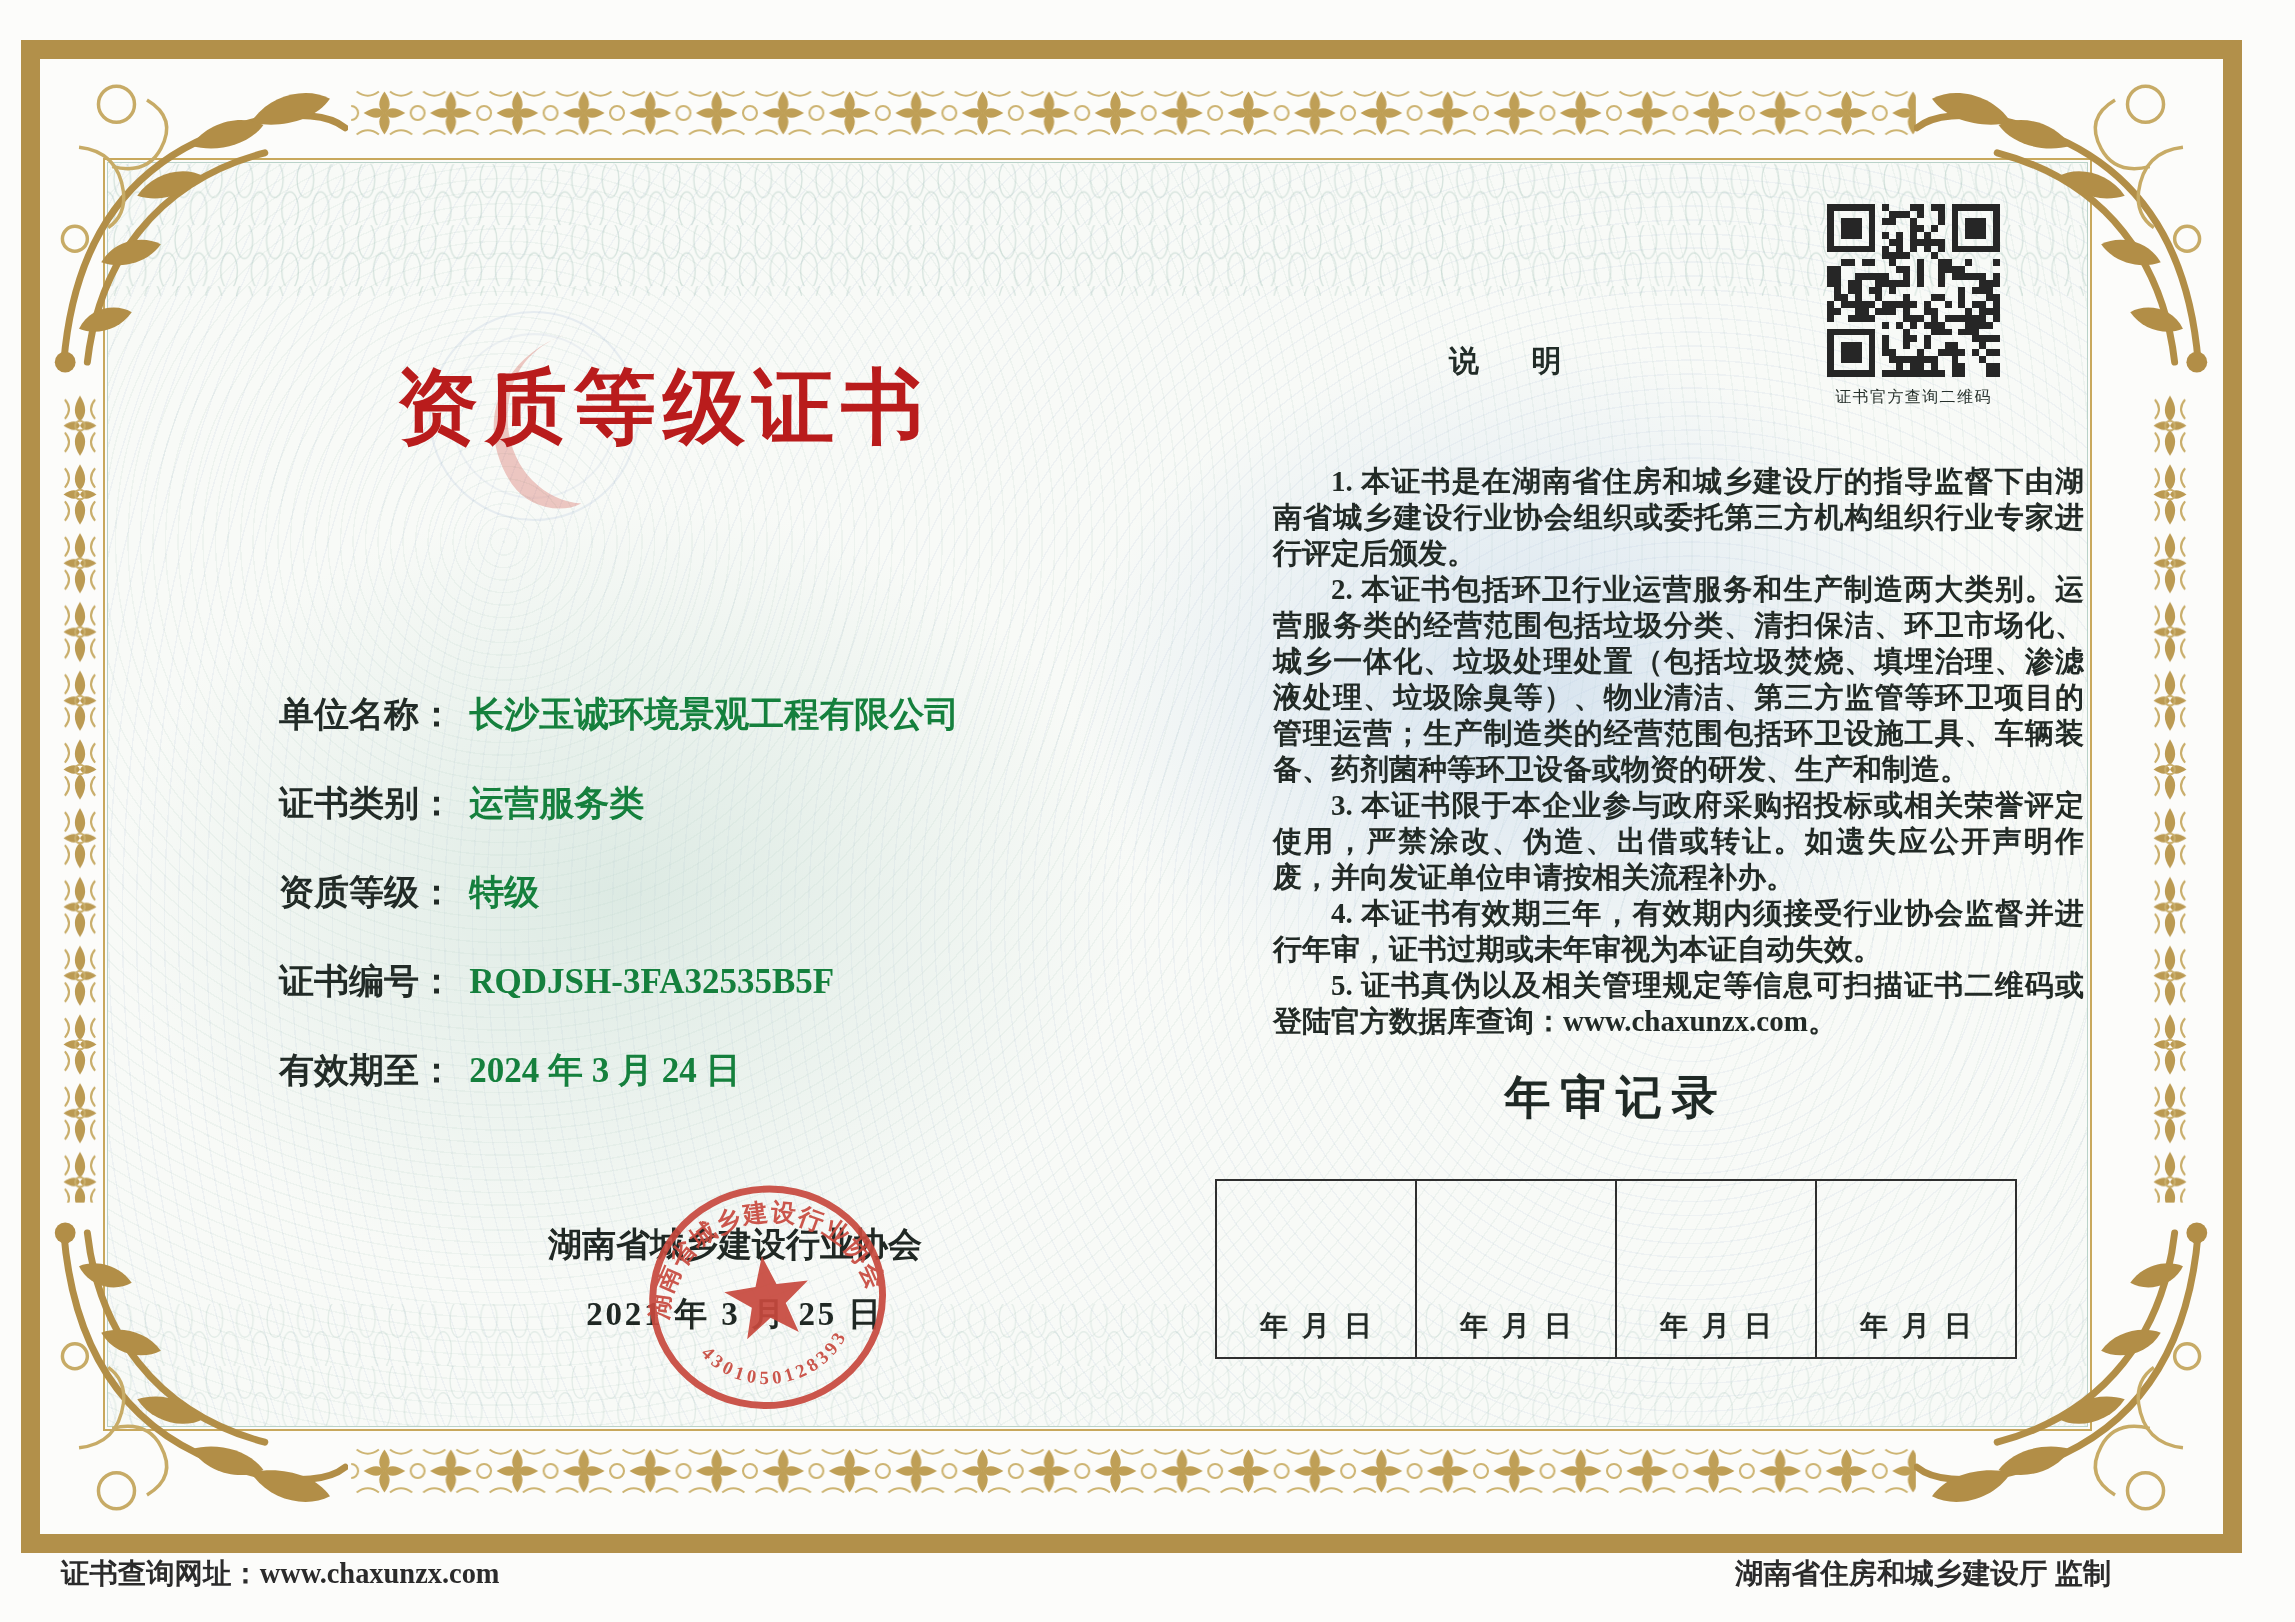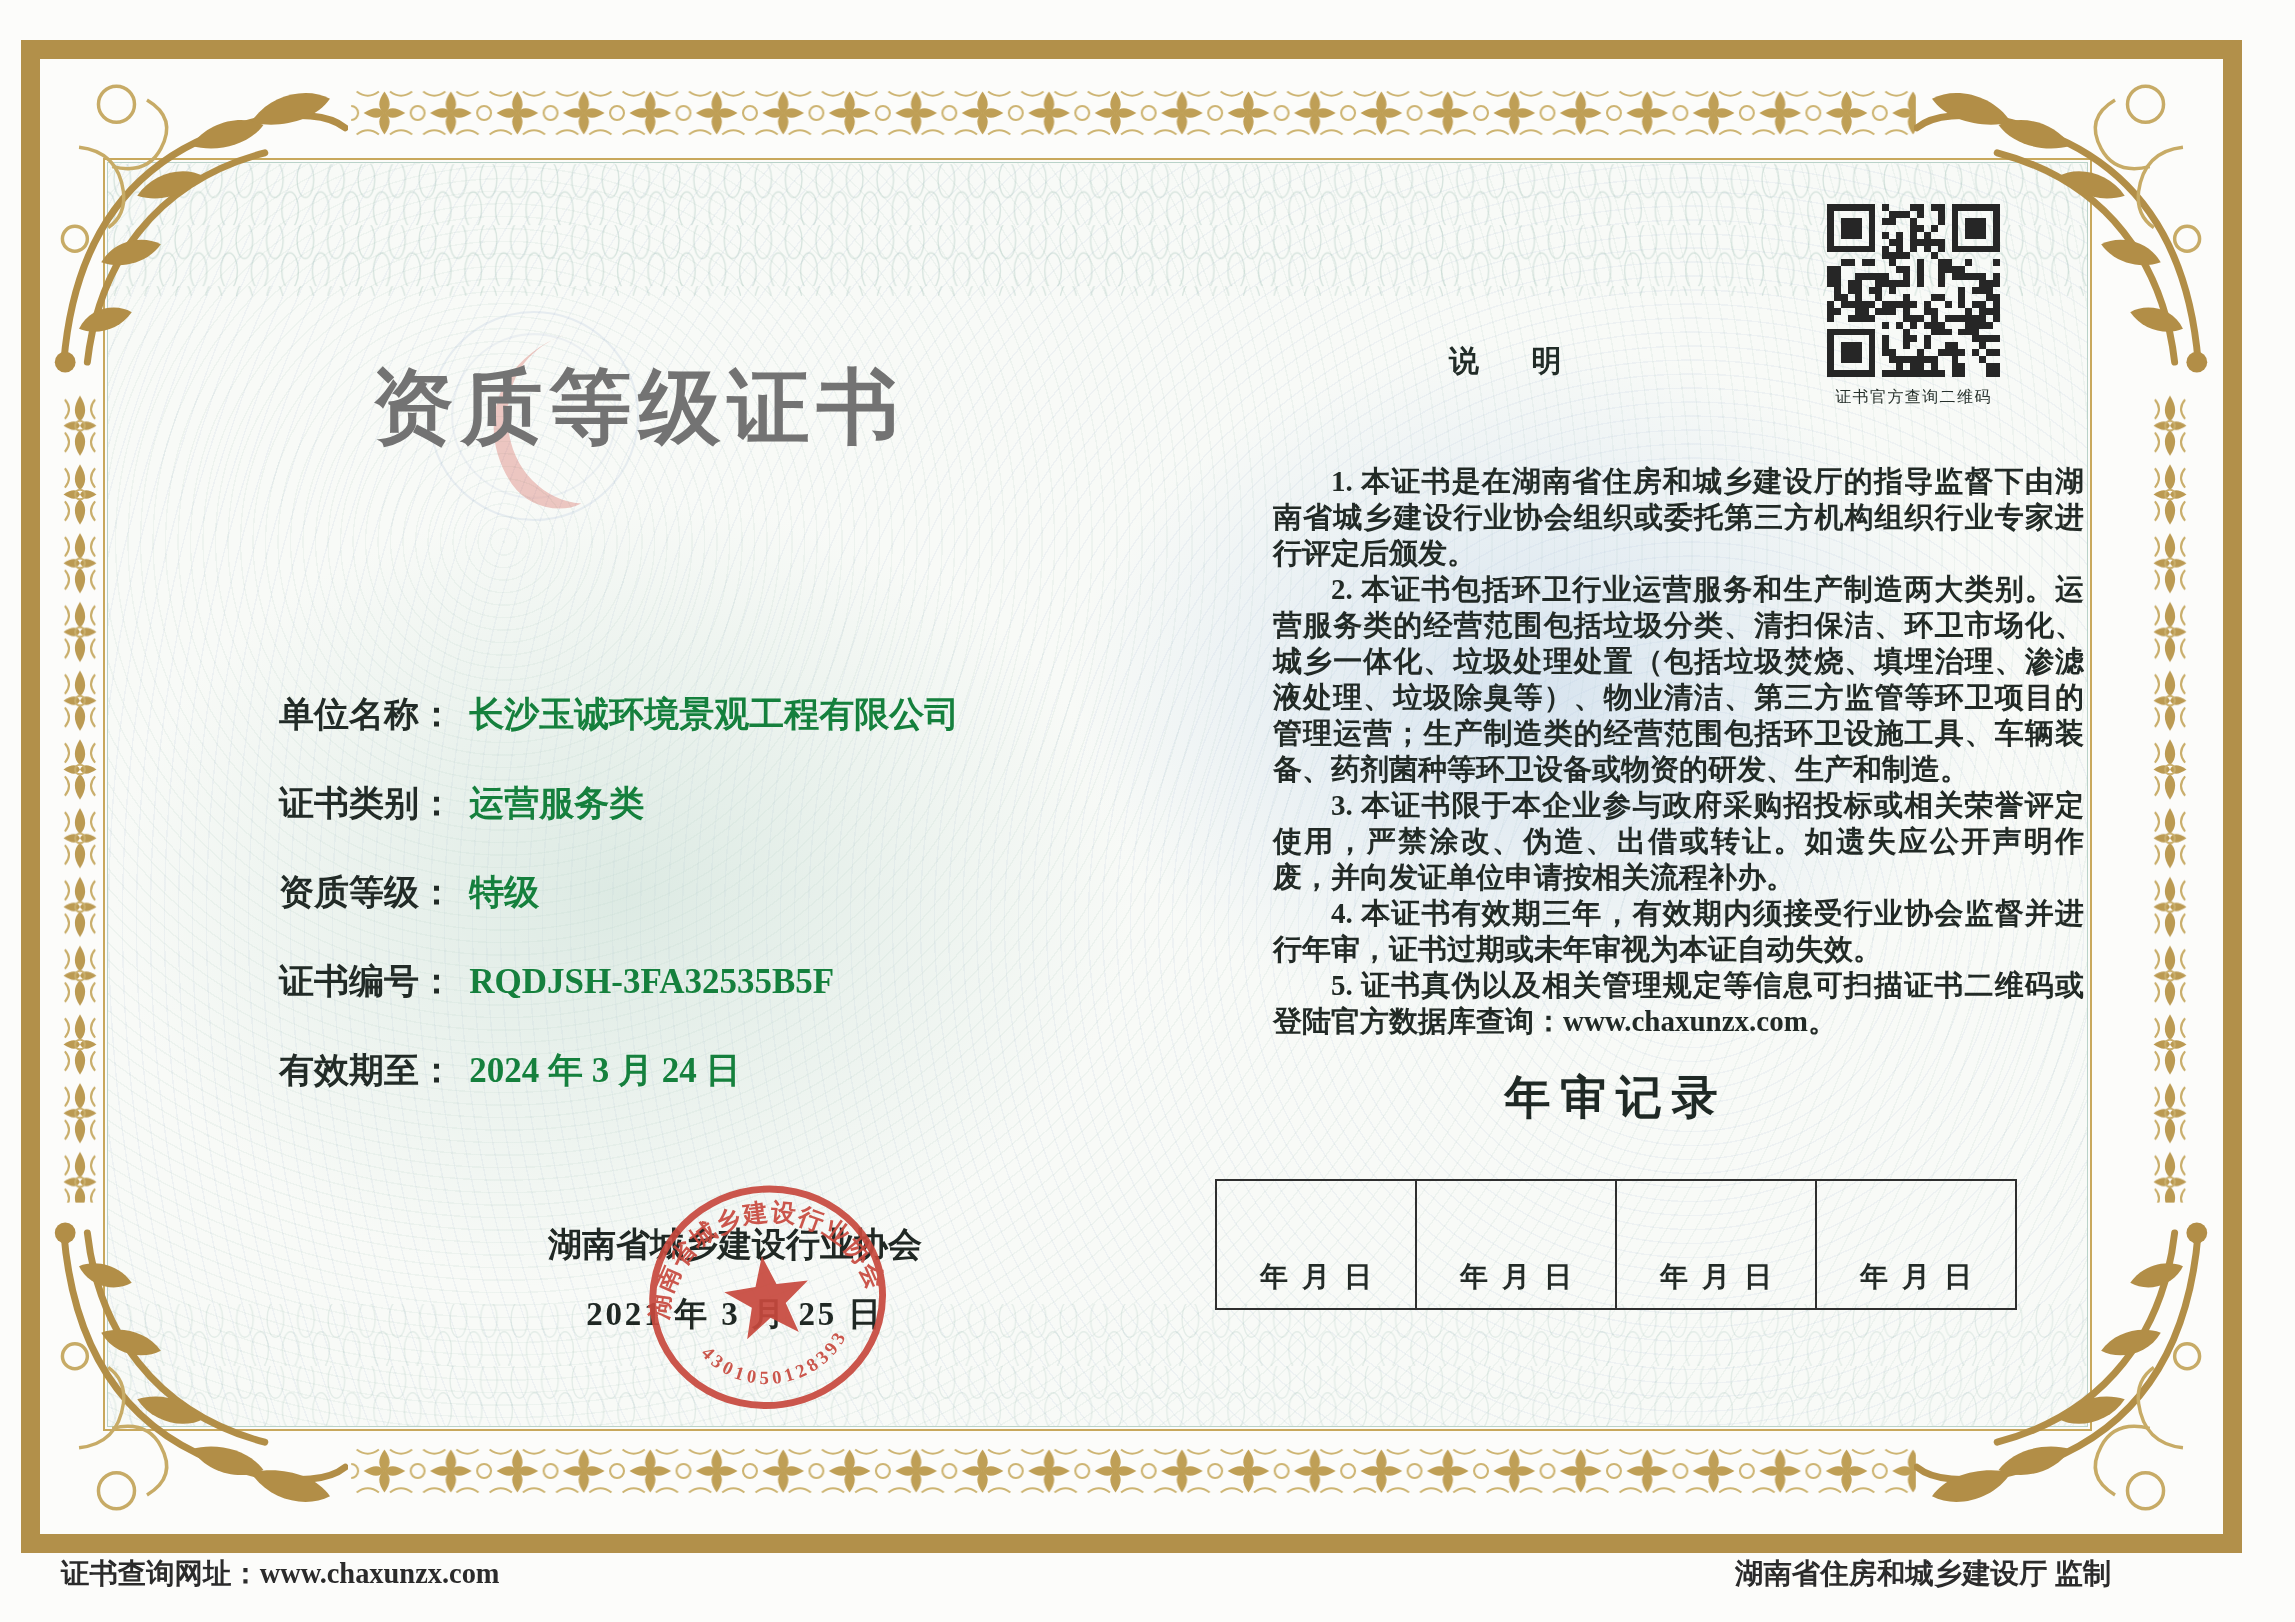--- a/index.html
+++ b/index.html
@@ -17,21 +17,21 @@
       radial-gradient(ellipse 659px 499px at 72% 42%, rgba(183,206,231,.50), rgba(183,206,231,0) 70%),
       radial-gradient(ellipse 728px 569px at 26% 58%, rgba(188,215,204,.46), rgba(188,215,204,0) 70%),
       repeating-radial-gradient(circle at 20% 30%, rgba(148,184,170,.10) 0 1.4px, rgba(0,0,0,0) 1.4px 12.5px),
       repeating-radial-gradient(circle at 80% 60%, rgba(148,168,204,.10) 0 1.4px, rgba(0,0,0,0) 1.4px 14px),
       #f8faf7;}
   .band,.vstrip,.corner,.decor{position:absolute;pointer-events:none;}
 
   
   #title-block{position:absolute;left:347px;top:325px;width:583px;text-align:center;}
   #title-line1{font-size:43px;font-weight:700;letter-spacing:16.6px;color:#1f2b27;white-space:nowrap;}
-  #title-line2{font-size:82px;font-weight:700;letter-spacing:7px;color:#737373;margin-top:28px;white-space:nowrap;}
+  #title-line2{font-size:82px;font-weight:700;letter-spacing:7px;color:#b91c1c;margin-top:28px;white-space:nowrap;text-align:right;}
 
   #fields{position:absolute;left:279px;top:695px;width:763px;}
   .field-row{margin-bottom:49px;font-size:35px;font-weight:700;line-height:40px;white-space:nowrap;}
   .field-label{display:inline-block;min-width:173px;color:#222b27;}
   .field-value{margin-left:15.3px;color:#15803d;}
 
   #issuer-block{position:absolute;left:534px;top:1222px;width:402px;text-align:center;}
   #issuer-name{font-size:34px;font-weight:700;color:#202824;white-space:nowrap;}
   #issue-date{font-size:33px;font-weight:700;letter-spacing:2.8px;margin-top:23.6px;color:#202824;white-space:nowrap;}
 
@@ -43,21 +43,21 @@
   #notes-heading{position:absolute;left:1449px;top:341px;width:333px;font-size:30px;font-weight:700;
     letter-spacing:5.5px;white-space:pre;color:#222c28;font-family:Liberation Mono, monospace;}
   #qr-block{position:absolute;left:1827px;top:204px;width:173px;text-align:center;}
   #qr-caption{margin-top:8.3px;font-size:16px;letter-spacing:1.4px;color:#26302b;white-space:nowrap;}
   #notes{position:absolute;left:1273px;top:463px;width:811px;font-size:29px;line-height:36px;
     text-align:justify;color:#222a26;font-weight:600;}
   #notes p{margin:0;text-indent:58px;}
 
   #annual-heading{position:absolute;left:1460px;top:1067px;width:312px;text-align:center;
     font-size:46px;font-weight:700;letter-spacing:9.7px;color:#1f2925;}
-  #review-table{position:absolute;left:1215px;top:1179px;width:802px;height:131px;
+  #review-table{position:absolute;left:1215px;top:1179px;width:802px;height:180px;
     border:2.1px solid #2f2f2f;box-sizing:border-box;display:flex;}
   .review-cell{flex:1;border-left:2.1px solid #2f2f2f;display:flex;align-items:flex-end;justify-content:center;
     padding-bottom:12.5px;box-sizing:border-box;}
   .review-cell:first-child{border-left:none;}
   .review-cell span{font-size:28px;font-weight:700;color:#232b27;white-space:pre;}
 
   
   #footer-left{position:absolute;left:61px;top:1555px;font-size:28.4px;font-weight:700;color:#2b2b2b;white-space:nowrap;}
   #footer-right{position:absolute;left:1735px;top:1555px;font-size:28.4px;font-weight:700;color:#2b2b2b;white-space:nowrap;text-align:center;}
 </style>

